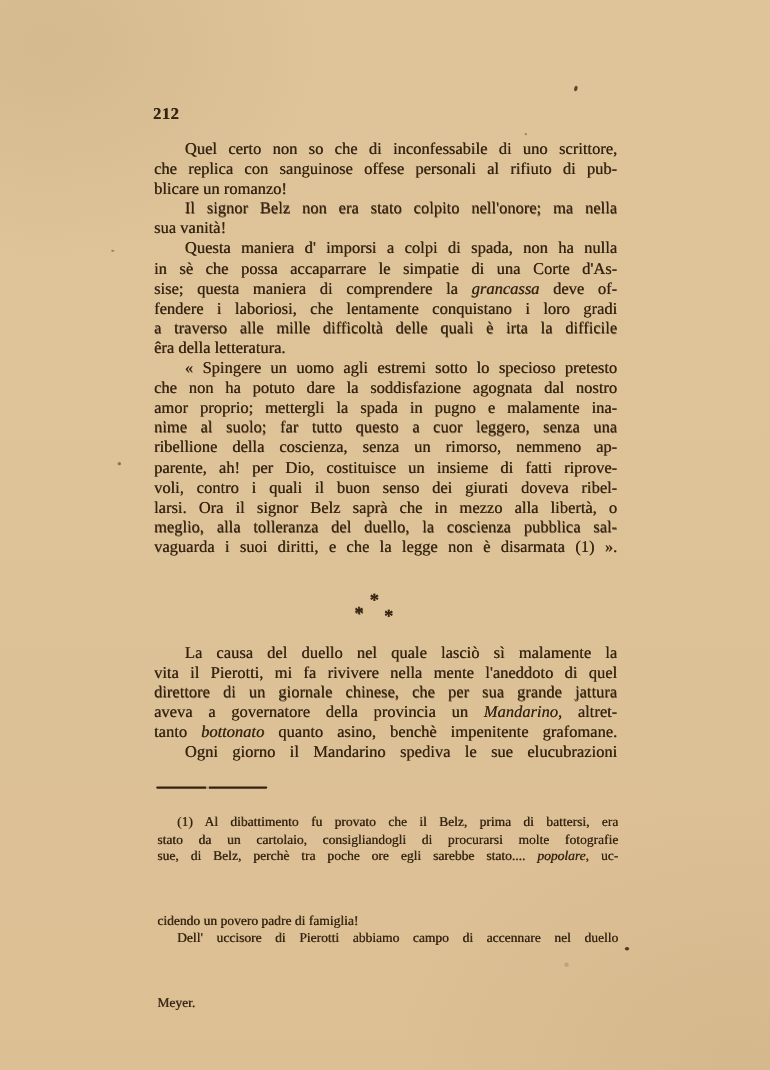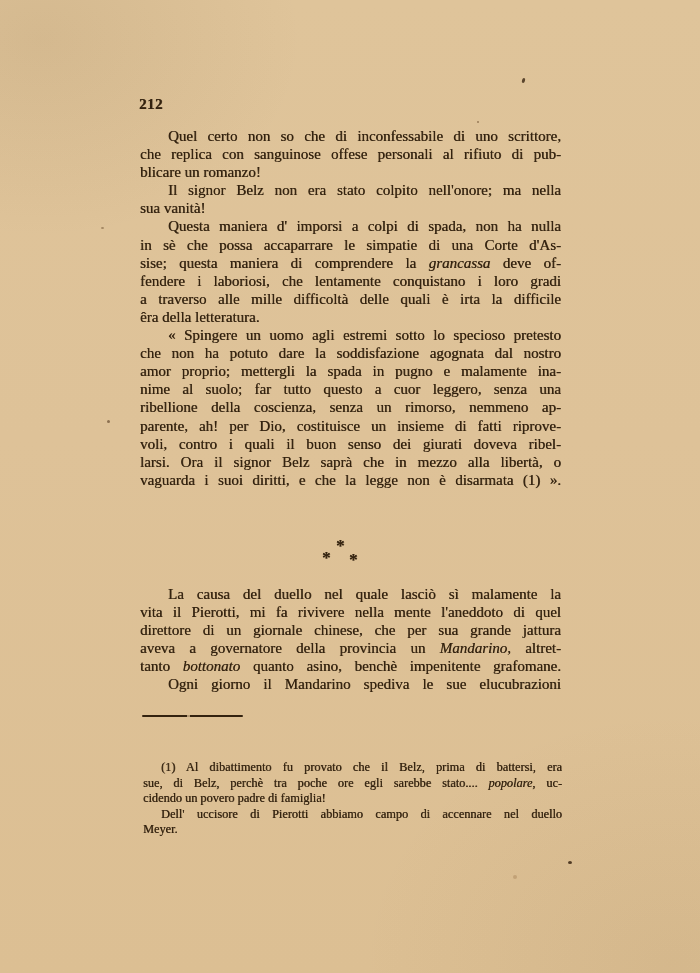--- a/index.html
+++ b/index.html
@@ -13,25 +13,25 @@
          linear-gradient(180deg,#dfc49a 0%,#dec298 45%,#dcbf93 100%); padding-left: 30px;}
   .ink{color:#33220f;text-shadow:0.4px 0.2px 0 rgba(51,34,15,0.72);}
   .pagenum{position:absolute;left:139px;top:96px;font-size:15px;font-weight:bold;letter-spacing:0.5px;}
   .block{position:absolute;left:140px;width:421px;}
   .body-a{top:127px;}
   .body-b{top:585px;font-family:Liberation Serif, serif;}
   .ln{height:18.1px;line-height:18.1px;font-size:15px;
       text-align:justify;text-align-last:justify;overflow:hidden;}
   .ln.ind{text-indent:28px;}
   .ln.end{text-align-last:left;}
-  .fnote{top:760px;left:143px;width:419px;}
+  .fnote{top:740px;left:143px;width:419px;}
   .fn-ln{height:15.6px;line-height:15.6px;font-size:12.3px;
       text-align:justify;text-align-last:justify;overflow:hidden;}
   .fn-ln.ind{text-indent:18px;}
-  .fn-ln.end{text-align-last:left;}
+  .fn-ln.end{text-align-last:left;margin-top:43px;}
   i{font-style:italic;}
   .asterism{position:absolute;left:140px;top:536px;width:421px;height:38px;}
   .ast{position:absolute;font-size:17px;font-weight:bold;line-height:17px;}
   .ast-t{left:196px;top:1px;}
   .ast-l{left:182px;top:13px;}
   .ast-r{left:209px;top:15px;}
   .fn-rule{position:absolute;left:142px;top:715px;width:101px;height:2px;border-radius:1px;
       background:linear-gradient(90deg,#33220f 0 45px,rgba(51,34,15,0.25) 45px 48px,#33220f 48px 100%);}
   .spk{position:absolute;border-radius:60%;}
   .spk1{left:522px;top:78px;width:3px;height:5px;background:rgba(58,37,17,0.8);transform:rotate(18deg);}
@@ -61,20 +61,21 @@
     <div class="ln"><span>a traverso alle mille difficoltà delle quali è irta la difficile</span></div>
     <div class="ln end"><span>êra della letteratura.</span></div>
     <div class="ln ind"><span>« Spingere un uomo agli estremi sotto lo specioso pretesto</span></div>
     <div class="ln"><span>che non ha potuto dare la soddisfazione agognata dal nostro</span></div>
     <div class="ln"><span>amor proprio; mettergli la spada in pugno e malamente ina-</span></div>
     <div class="ln"><span>nime al suolo; far tutto questo a cuor leggero, senza una</span></div>
     <div class="ln"><span>ribellione della coscienza, senza un rimorso, nemmeno ap-</span></div>
     <div class="ln"><span>parente, ah! per Dio, costituisce un insieme di fatti riprove-</span></div>
     <div class="ln"><span>voli, contro i quali il buon senso dei giurati doveva ribel-</span></div>
     <div class="ln"><span>larsi. Ora il signor Belz saprà che in mezzo alla libertà, o</span></div>
+    <div class="ln"><span>meglio, alla tolleranza del duello, la coscienza pubblica sal-</span></div>
     <div class="ln"><span>vaguarda i suoi diritti, e che la legge non è disarmata (1) ».</span></div>
   </div>
 
   <div class="asterism ink">
     <span class="ast ast-t">*</span>
     <span class="ast ast-l">*</span>
     <span class="ast ast-r">*</span>
   </div>
 
   <div class="block body-b ink">
@@ -83,20 +84,21 @@
     <div class="ln"><span>direttore di un giornale chinese, che per sua grande jattura</span></div>
     <div class="ln"><span>aveva a governatore della provincia un </span><i>Mandarino,</i><span> altret-</span></div>
     <div class="ln"><span>tanto </span><i>bottonato</i><span> quanto asino, benchè impenitente grafomane.</span></div>
     <div class="ln ind"><span>Ogni giorno il Mandarino spediva le sue elucubrazioni</span></div>
   </div>
 
   <div class="fn-rule"></div>
 
   <div class="block fnote ink">
     <div class="fn-ln ind"><span>(1) Al dibattimento fu provato che il Belz, prima di battersi, era</span></div>
+    <div class="fn-ln"><span>stato da un cartolaio, consigliandogli di procurarsi molte fotografie</span></div>
     <div class="fn-ln"><span>sue, di Belz, perchè tra poche ore egli sarebbe stato.... </span><i>popolare</i><span>, uc-</span></div>
     <div class="fn-ln end"><span>cidendo un povero padre di famiglia!</span></div>
     <div class="fn-ln ind"><span>Dell' uccisore di Pierotti abbiamo campo di accennare nel duello</span></div>
     <div class="fn-ln end"><span>Meyer.</span></div>
   </div>
 
   <div class="spk spk1"></div>
   <div class="spk spk2"></div>
   <div class="spk spk3"></div>
   <div class="spk spk4"></div>

